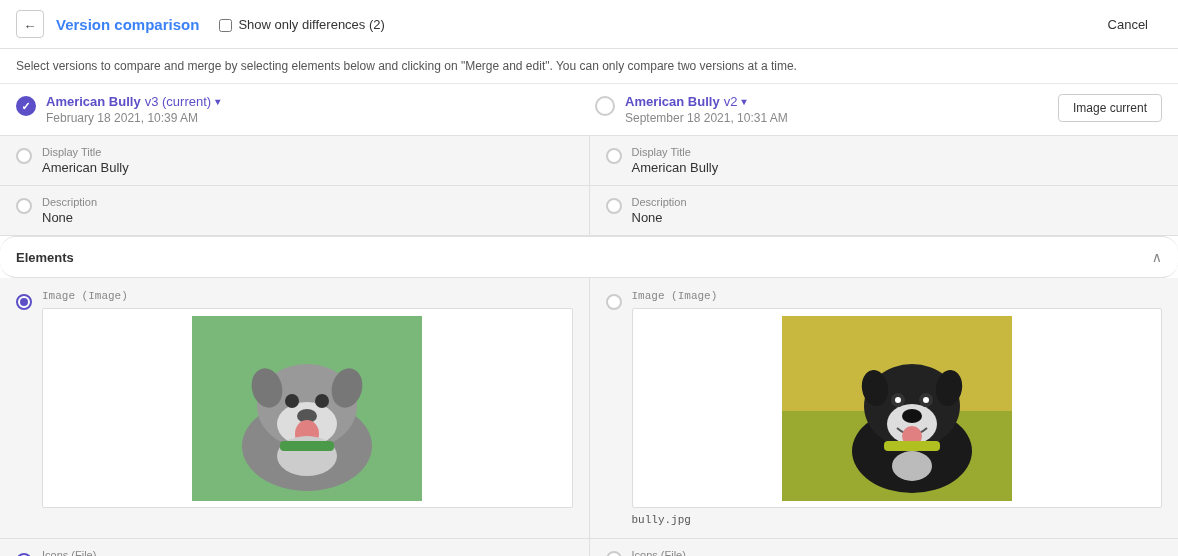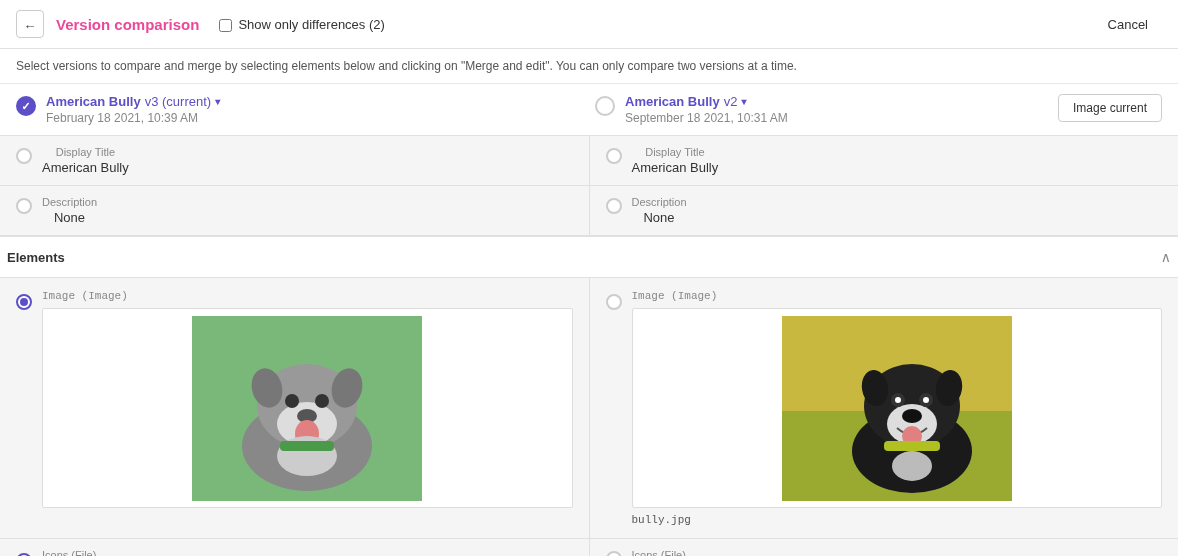--- a/index.html
+++ b/index.html
@@ -8,21 +8,21 @@
     
     .header {
       display: flex; align-items: center; padding: 10px 16px;
       border-bottom: 1px solid #e0e0e0; gap: 12px;
     }
     .back-btn {
       width: 28px; height: 28px; border: 1px solid #ccc; background: #fff;
       border-radius: 4px; cursor: pointer; display: flex; align-items: center; justify-content: center;
       color: #333;
     }
-    .header-title { font-size: 15px; font-weight: 600; color: #ec4899; margin-right: 8px; }
+    .header-title { font-size: 15px; font-weight: 600; color: #3b82f6; margin-right: 8px; }
     .checkbox-label { display: flex; align-items: flex-end; gap: 6px; font-size: 13px; color: #333; cursor: pointer; }
     .checkbox-label input { cursor: pointer; }
     .header-spacer { flex: 1; }
     .cancel-btn {
       padding: 6px 14px; border: none; background: transparent; color: #333;
       font-size: 13px; cursor: pointer; border-radius: 4px;
     }
     .merge-btn {
       display: flex; align-items: center;
     }
@@ -75,29 +75,30 @@
     }
     .field-cell {
       flex: 1; padding: 10px 16px; display: flex; align-items: flex-start; gap: 10px;
       background: #f5f5f5;
     }
     .field-cell + .field-cell { border-left: 1px solid #e0e0e0; }
     .field-radio {
       width: 16px; height: 16px; border-radius: 50%; border: 2px solid #ccc;
       background: #fff; flex-shrink: 0; margin-top: 2px; cursor: pointer;
     }
-    .field-content { display: flex; flex-direction: column; text-align: center; }
+    .field-content { display: flex; flex-direction: column; }
     .field-label { font-size: 11px; color: #888; margin-bottom: 2px; }
     .field-value { font-size: 13px; color: #333; font-weight: 500; }
 
     
     .elements-header {
       display: flex; align-items: center; justify-content: space-between;
-      padding: 12px 7px; border-bottom: 1px solid #e0e0e0; border-top: 1px solid #e0e0e0;
+      padding: 12px 16px; border-bottom: 1px solid #e0e0e0; border-top: 1px solid #e0e0e0;
       background: #fff;
+      border-radius: 16px;
     }
     .elements-title { font-size: 13px; font-weight: 600; color: #333; }
     .collapse-icon { font-size: 14px; color: #888; cursor: pointer; }
 
     
     .image-row {
       display: flex; border-bottom: 1px solid #e0e0e0; background: #f5f5f5;
     }
     .image-cell {
       flex: 1; padding: 12px 16px; display: flex; align-items: flex-start; gap: 10px; font-family: Liberation Mono, monospace;

